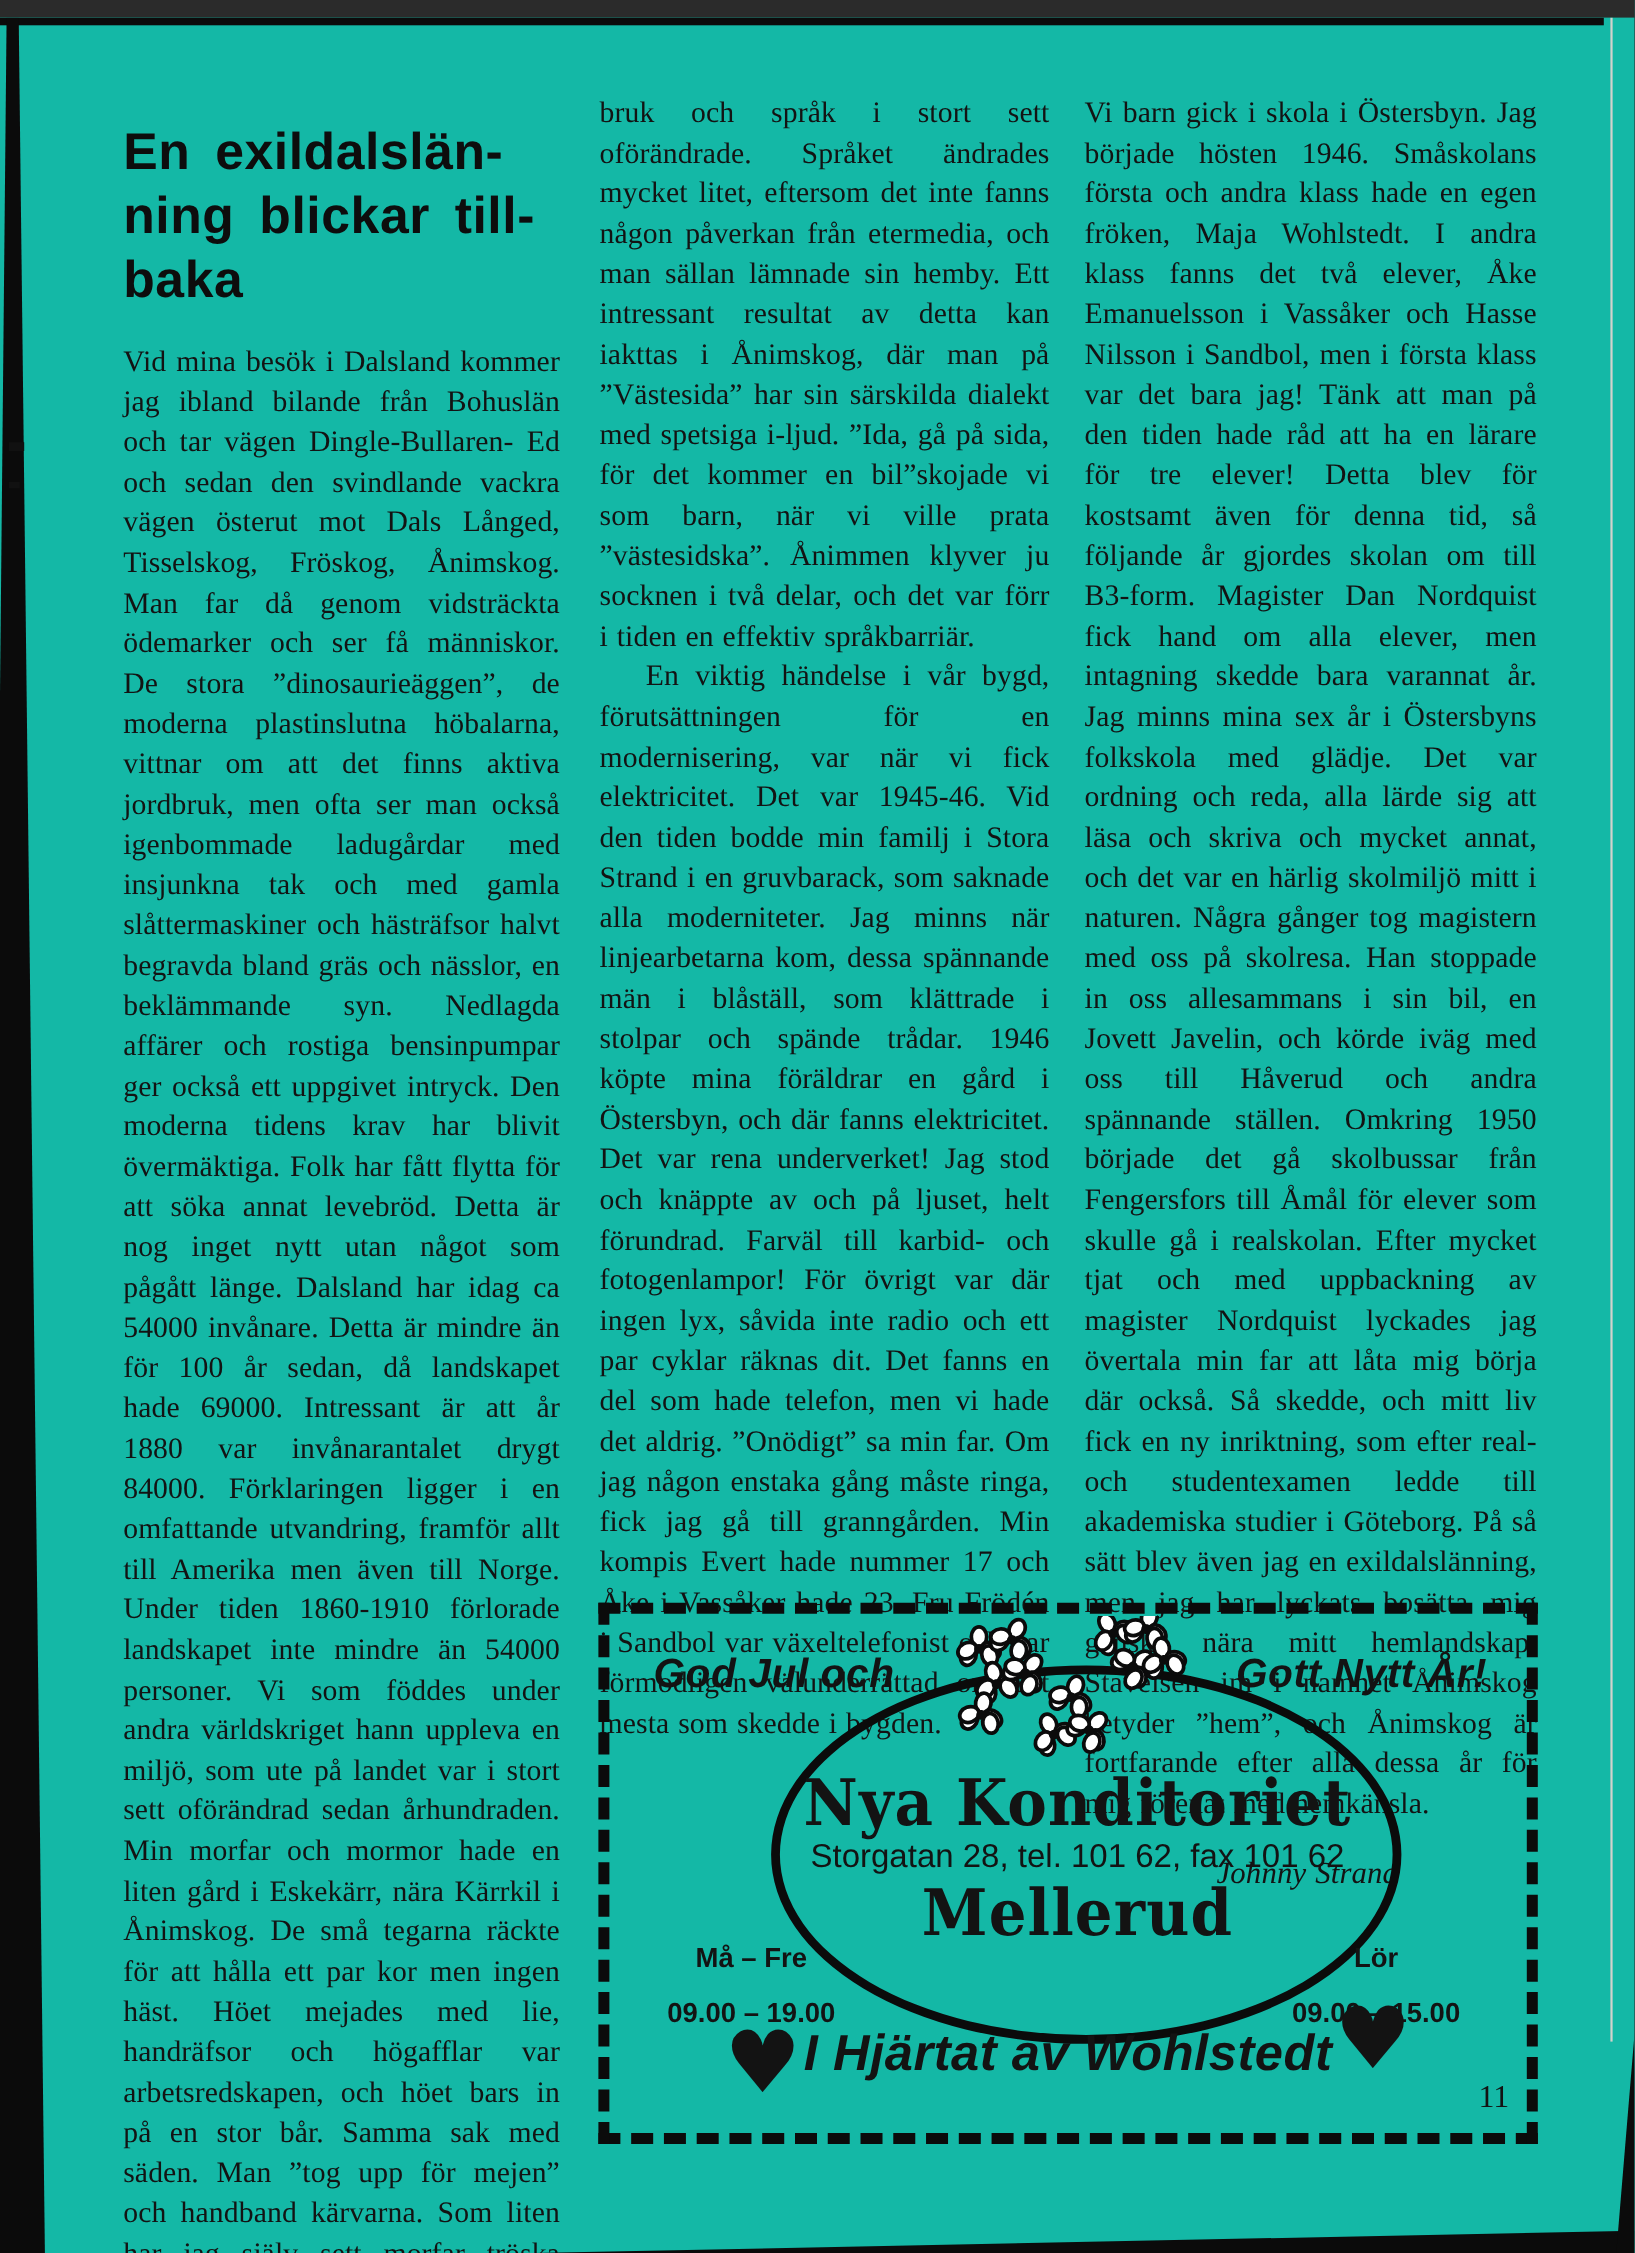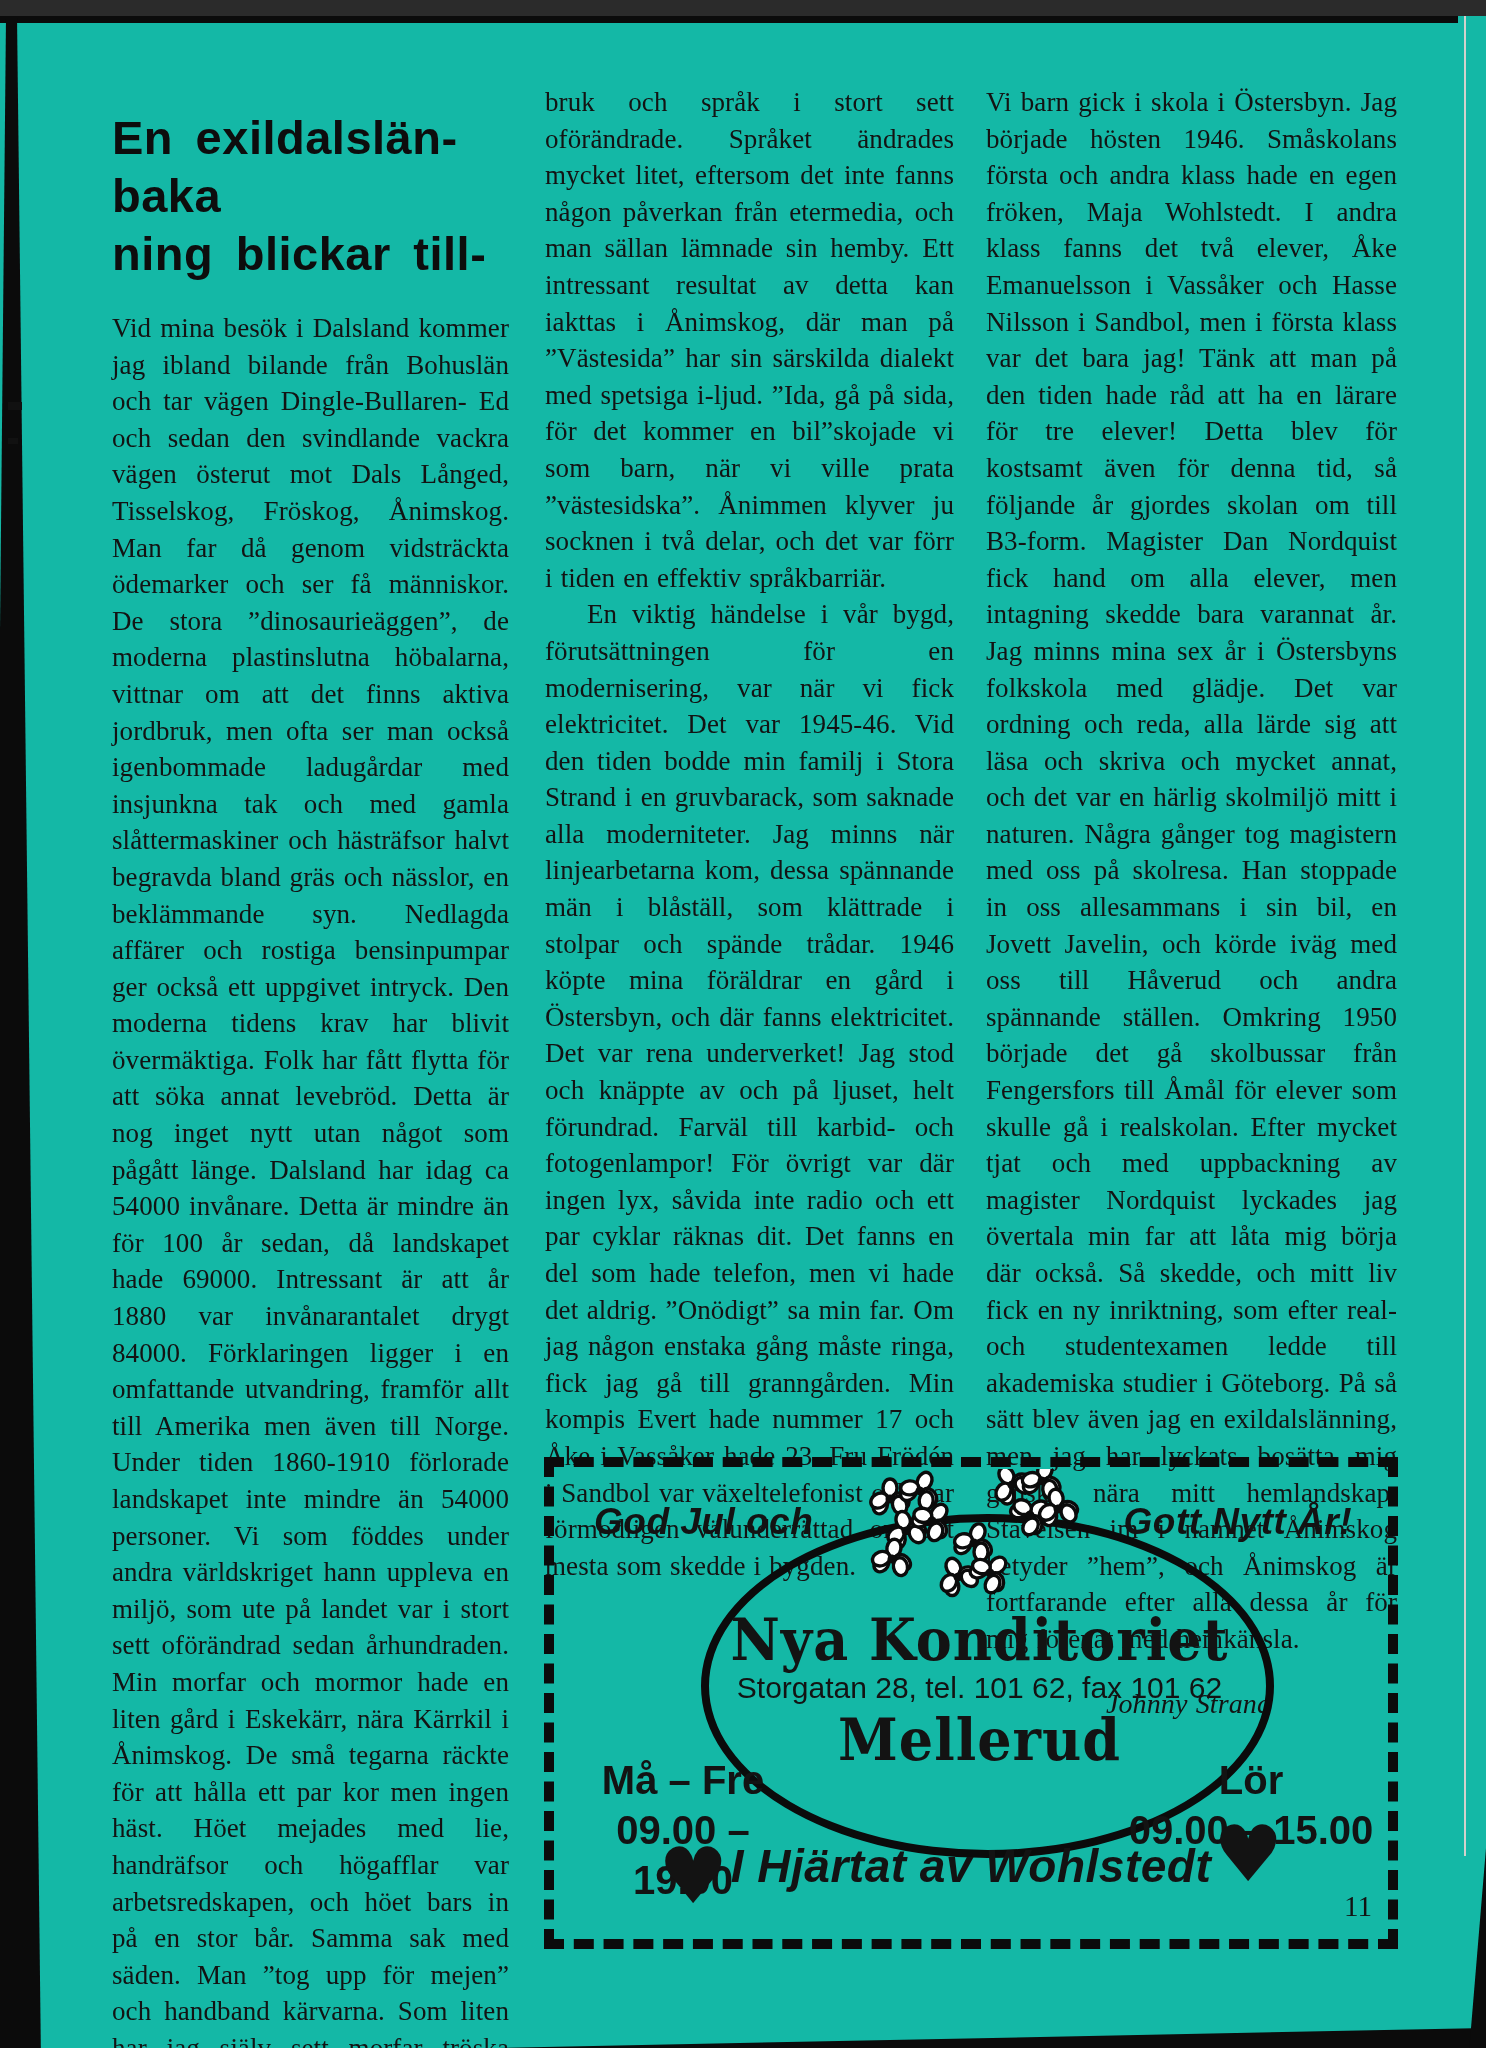--- a/index.html
+++ b/index.html
@@ -63,21 +63,21 @@
   }
   .ad-shop{position:absolute;left:147px;top:140px;width:557px;text-align:center;
     font-size:54px;z-index:3;}
   .ad-address{position:absolute;left:147px;top:204px;width:557px;text-align:center;
     font-family:"Liberation Sans", sans-serif;font-weight:normal;font-size:30px;z-index:3;}
   .ad-city{position:absolute;left:147px;top:240px;width:557px;text-align:center;
     font-size:54px;z-index:3;}
   .ad-hours{
     position:absolute;z-index:3;text-align:center;
     font-family:"Liberation Sans", sans-serif;font-weight:bold;
-    font-size:40px;line-height:50px;
+    font-size:25px;line-height:50px;
   }
   .ad-hours.left{left:14px;top:288px;width:230px;}
   .ad-hours.right{right:12px;top:288px;width:250px;text-align:center;}
   .ad-tagline{
     position:absolute;left:0;top:372px;width:100%;z-index:3;
     display:flex;align-items:center;justify-content:center;
     font-family:"Liberation Sans", sans-serif;font-weight:bold;font-style:italic;
     font-size:46px;letter-spacing:.5px;
   }
   .heart{font-size:78px;line-height:0;font-style:normal;font-family:"DejaVu Sans", sans-serif;}
@@ -93,22 +93,22 @@
   <div class="scan-top"></div>
   <div class="scan-left"></div>
   <div class="scan-bottom"></div>
   <div class="scan-right"></div>
   <div class="page-edge"></div>
   <div class="speck1"></div>
   <div class="speck2"></div>
 
   <h1 class="title">
     <span style="display:block">En exildalslän-</span>
+    <span style="display:block">ning blickar till-</span>
     <span style="display:block">baka</span>
-    <span style="display:block">ning blickar till-</span>
   </h1>
 
   <div class="col col-1">
     <p class="para">Vid mina besök i Dalsland kommer jag ibland bilande från Bohuslän och tar vägen Dingle-Bullaren- Ed och sedan den svindlande vackra vägen österut mot Dals Långed, Tisselskog, Fröskog, Ånimskog. Man far då genom vidsträckta ödemarker och ser få människor. De stora ”dinosaurieäggen”, de moderna plastinslutna höbalarna, vittnar om att det finns aktiva jordbruk, men ofta ser man också igenbommade ladugårdar med insjunkna tak och med gamla slåttermaskiner och hästräfsor halvt begravda bland gräs och nässlor, en beklämmande syn. Nedlagda affärer och rostiga bensinpumpar ger också ett uppgivet intryck. Den moderna tidens krav har blivit övermäktiga. Folk har fått flytta för att söka annat levebröd. Detta är nog inget nytt utan något som pågått länge. Dalsland har idag ca 54000 invånare. Detta är mindre än för 100 år sedan, då landskapet hade 69000. Intressant är att år 1880 var invånarantalet drygt 84000. Förklaringen ligger i en omfattande utvandring, framför allt till Amerika men även till Norge. Under tiden 1860-1910 förlorade landskapet inte mindre än 54000 personer. Vi som föddes under andra världskriget hann uppleva en miljö, som ute på landet var i stort sett oförändrad sedan århundraden. Min morfar och mormor hade en liten gård i Eskekärr, nära Kärrkil i Ånimskog. De små tegarna räckte för att hålla ett par kor men ingen häst. Höet mejades med lie, handräfsor och högafflar var arbetsredskapen, och höet bars in på en stor bår. Samma sak med säden. Man ”tog upp för mejen” och handband kärvarna. Som liten har jag själv sett morfar tröska säden med slaga på logen. Jag har sett min mormor kärna smör i smörkärnan och spinna ull vid spinnrocken. Detta kunde man alltså på sina håll se omkring 1950. Det som är påfallande för dessa äldre släkten är hur trofasta de var sin hembygd. Gårdar gick över från en generation till nästa, och man behöll seder,</p>
   </div>
 
   <div class="col col-2">
     <p class="para">bruk och språk i stort sett oförändrade. Språket ändrades mycket litet, eftersom det inte fanns någon påverkan från etermedia, och man sällan lämnade sin hemby. Ett intressant resultat av detta kan iakttas i Ånimskog, där man på ”Västesida” har sin särskilda dialekt med spetsiga i-ljud. ”Ida, gå på sida, för det kommer en bil”skojade vi som barn, när vi ville prata ”västesidska”. Ånimmen klyver ju socknen i två delar, och det var förr i tiden en effektiv språkbarriär.</p>
     <p class="para para-indent">En viktig händelse i vår bygd, förutsättningen för en modernisering, var när vi fick elektricitet. Det var 1945-46. Vid den tiden bodde min familj i Stora Strand i en gruvbarack, som saknade alla moderniteter. Jag minns när linjearbetarna kom, dessa spännande män i blåställ, som klättrade i stolpar och spände trådar. 1946 köpte mina föräldrar en gård i Östersbyn, och där fanns elektricitet. Det var rena underverket! Jag stod och knäppte av och på ljuset, helt förundrad. Farväl till karbid- och fotogenlampor! För övrigt var där ingen lyx, såvida inte radio och ett par cyklar räknas dit. Det fanns en del som hade telefon, men vi hade det aldrig. ”Onödigt” sa min far. Om jag någon enstaka gång måste ringa, fick jag gå till granngården. Min kompis Evert hade nummer 17 och Åke i Vassåker hade 23. Fru Frödén i Sandbol var växeltelefonist och var förmodligen välunderrättad om det mesta som skedde i bygden.</p>
   </div>

